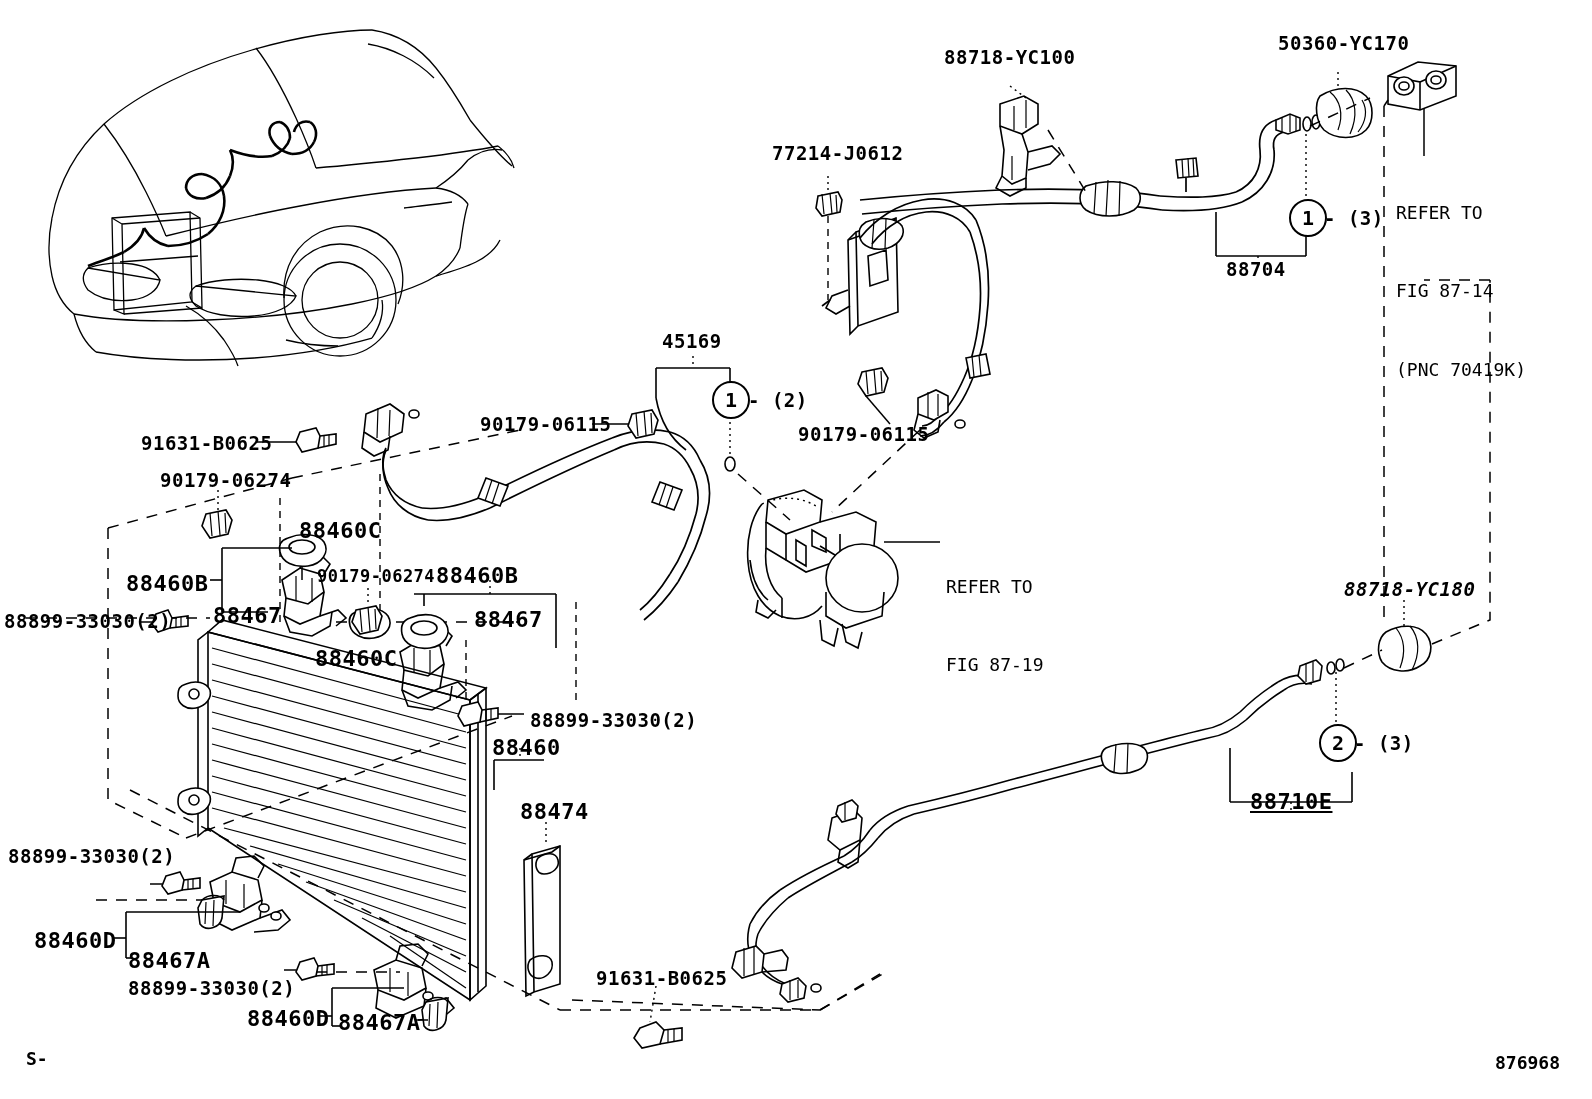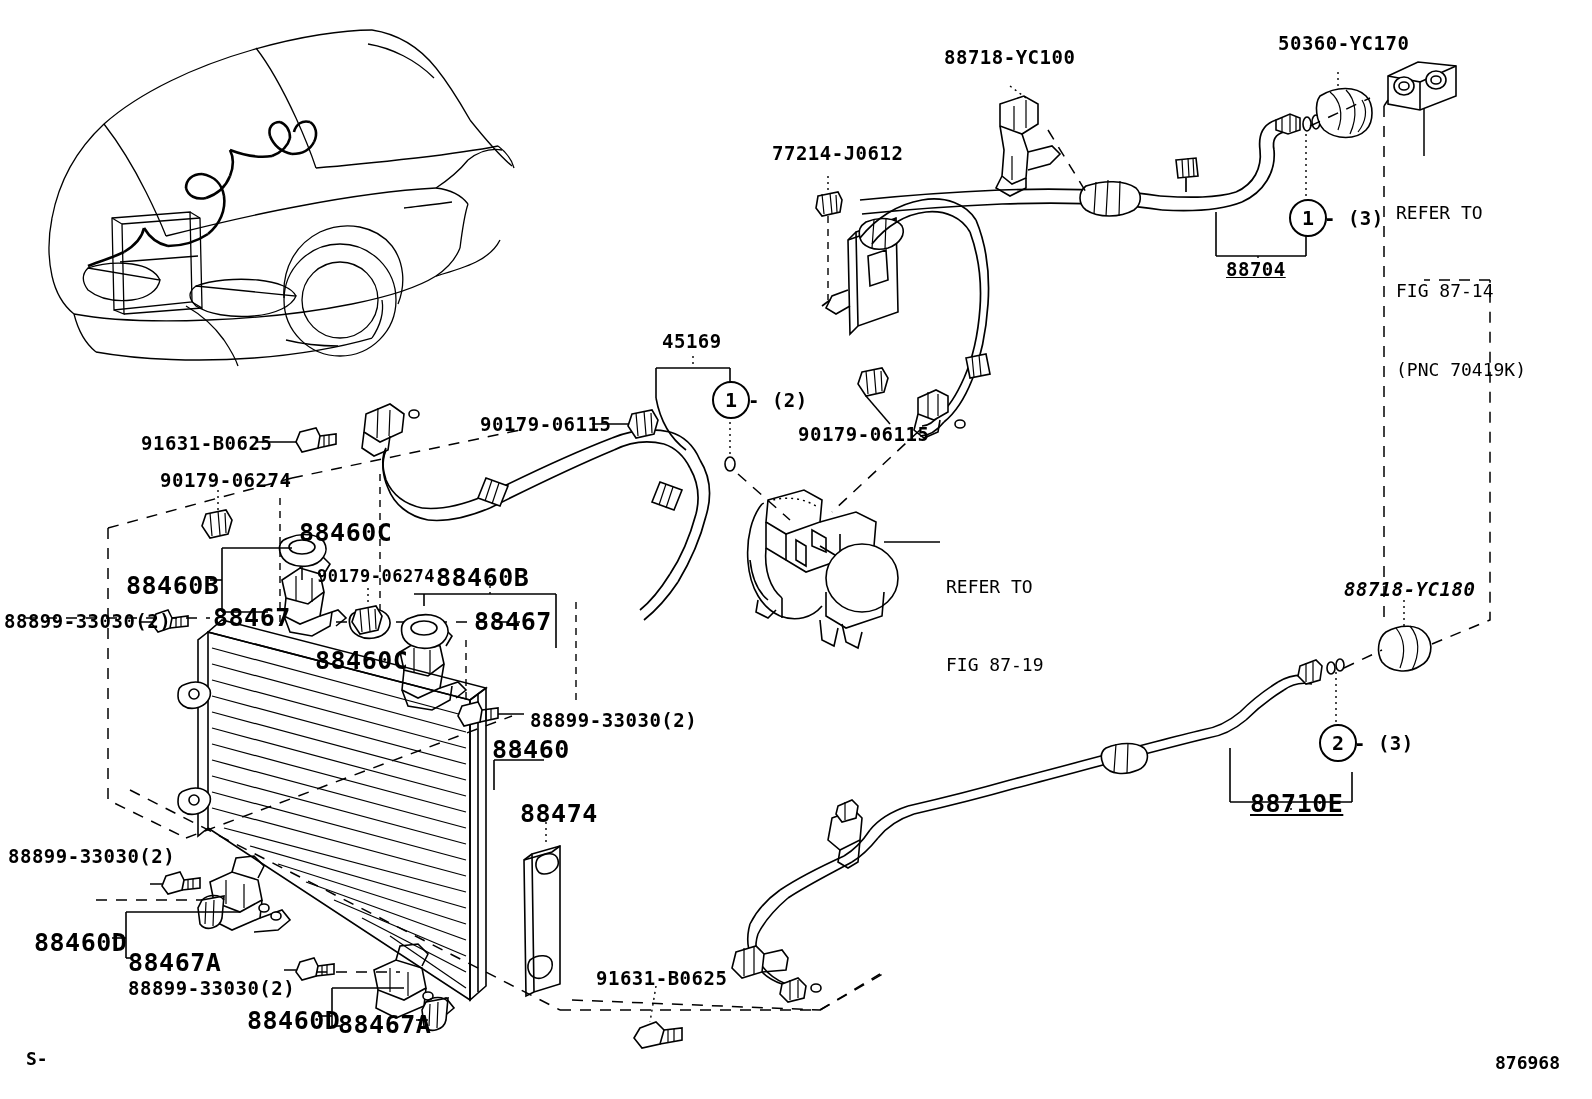--- a/index.html
+++ b/index.html
@@ -17,21 +17,21 @@
     position:absolute;
     font-family:"DejaVu Sans Mono","Liberation Mono",monospace;
     font-size:19px;
     font-weight:bold;
     letter-spacing:0.5px;
     white-space:nowrap;
     color:#000;
     line-height:1.25;
   }
   .lbl.sm{font-size:17px;}
-  .lbl.big{font-size:25px;}
+  .lbl.big{font-size:22px;}
   .corner{
     position:absolute;
     font-size:18px;font-weight:bold;
     font-family:"DejaVu Sans Mono","Liberation Mono",monospace;
   }
   .refbox{
     position:absolute;
     font-size:18px;font-weight:normal;
     line-height:1.45;
     white-space:pre;
@@ -573,21 +573,21 @@
       <path class="dot" d="M1338 72 L1338 90"></path>
       <path class="dot" d="M828 176 L828 192"></path>
       <path class="lead" d="M414 594 L424 594"></path>
     </g>
 
   </svg>
 
   <div class="lbl" style="left:944px;top:46px;">88718-YC100</div>
   <div class="lbl" style="left:1278px;top:32px;">50360-YC170</div>
   <div class="lbl" style="left:772px;top:142px;">77214-J0612</div>
-  <div class="lbl" style="left:1226px;top:258px;text-decoration:underline;">88704</div>
+  <div class="lbl" style="left:1226px;top:258px;">88704</div>
   <div class="lbl" style="left:662px;top:330px;">45169</div>
   <div class="lbl" style="left:480px;top:413px;">90179-06115</div>
   <div class="lbl" style="left:798px;top:423px;">90179-06115</div>
   <div class="lbl" style="left:141px;top:432px;">91631-B0625</div>
   <div class="lbl" style="left:160px;top:469px;">90179-06274</div>
   <div class="lbl big" style="left:299px;top:517px;">88460C</div>
   <div class="lbl sm" style="left:317px;top:566px;">90179-06274</div>
   <div class="lbl big" style="left:126px;top:570px;">88460B</div>
   <div class="lbl big" style="left:436px;top:562px;">88460B</div>
   <div class="lbl big" style="left:213px;top:602px;">88467</div>

